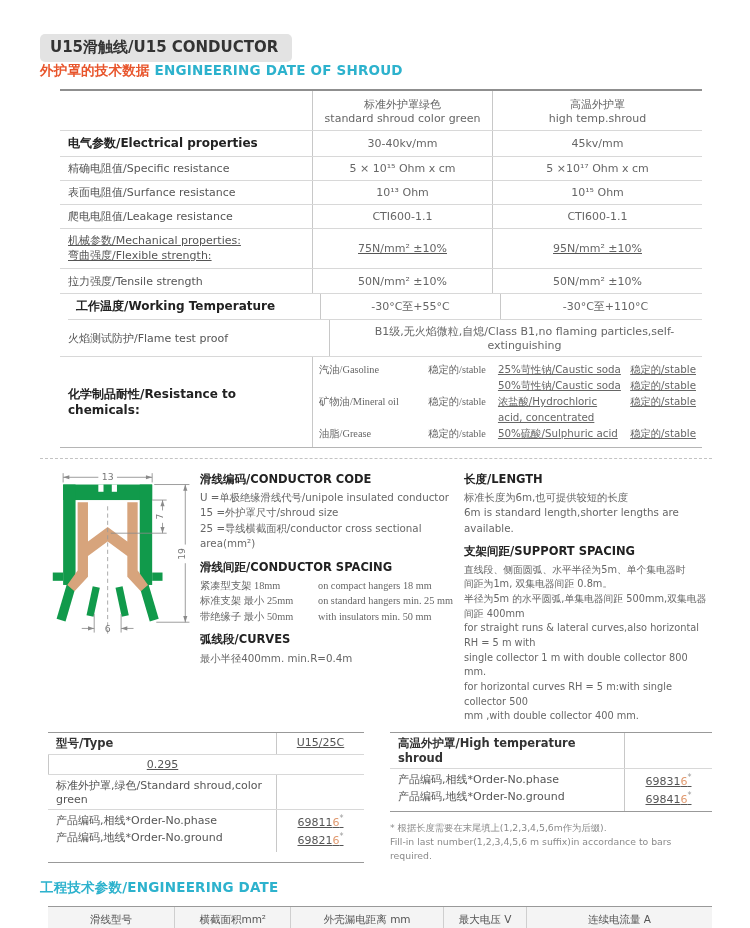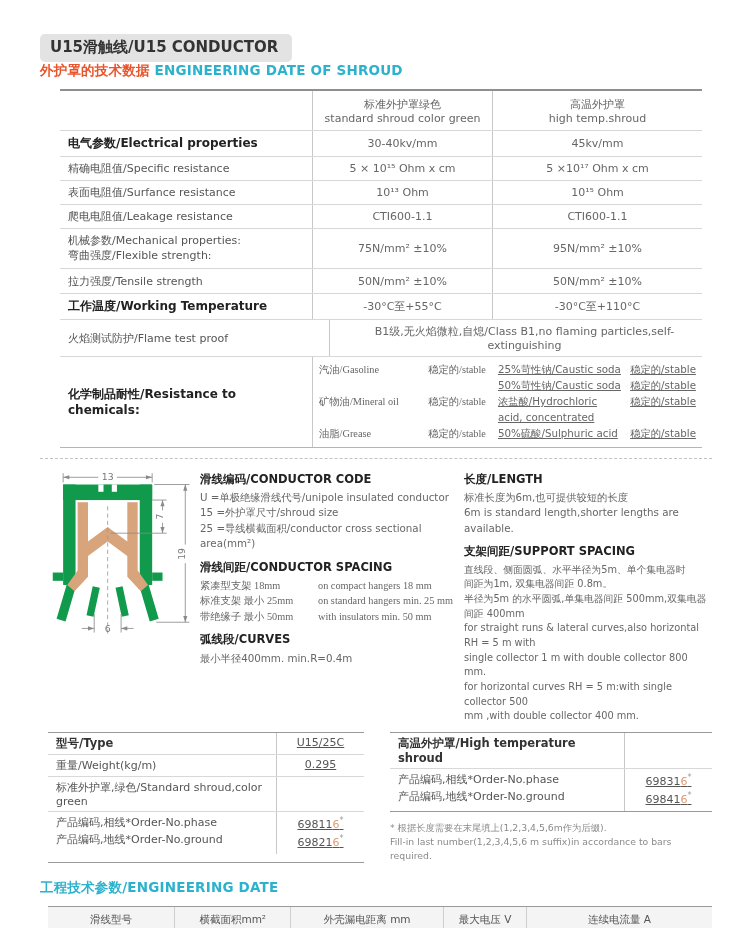--- a/index.html
+++ b/index.html
@@ -112,34 +112,34 @@
     <div class="st-row" style="min-height:21px;">
       <div class="lbl">表面电阻值/Surfance resistance</div>
       <div class="val">10¹³ Ohm</div>
       <div class="val">10¹⁵ Ohm</div>
     </div>
     <div class="st-row" style="min-height:21px;">
       <div class="lbl">爬电电阻值/Leakage resistance</div>
       <div class="val">CTI600-1.1</div>
       <div class="val">CTI600-1.1</div>
     </div>
-    <div class="st-row st-mech" style="min-height:40px;">
+    <div class="st-row st-mech" style="min-height:40px;text-decoration:underline;">
       <div class="lbl">
         <span class="lbl bold" style="padding:0;">机械参数/Mechanical properties:</span>
         <span>弯曲强度/Flexible strength:</span>
       </div>
       <div class="val">75N/mm² ±10%</div>
       <div class="val">95N/mm² ±10%</div>
     </div>
     <div class="st-row" style="min-height:25px;">
       <div class="lbl">拉力强度/Tensile strength</div>
       <div class="val">50N/mm² ±10%</div>
       <div class="val">50N/mm² ±10%</div>
     </div>
-    <div class="st-row" style="min-height:25px;">
+    <div class="st-row" style="min-height:25px;margin-left:8px;">
       <div class="lbl bold">工作温度/Working Temperature</div>
       <div class="val">-30°C至+55°C</div>
       <div class="val">-30°C至+110°C</div>
     </div>
     <div class="st-row span2" style="min-height:27px;gap:17px;">
       <div class="lbl">火焰测试防护/Flame test proof</div>
       <div class="val">B1级,无火焰微粒,自熄/Class B1,no flaming particles,self-extinguishing</div>
     </div>
     <div class="st-row span2" style="min-height:76px;">
       <div class="lbl bold">化学制品耐性/Resistance to chemicals:</div>
@@ -289,21 +289,20 @@
   </div>
 
   
   <div class="small-tables">
     <div class="s-table left">
       <div class="s-row">
         <div class="sl strong">型号/Type</div>
         <div class="sv">U15/25C</div>
       </div>
       <div class="s-row">
-        <div class="sl">重量/Weight(kg/m)</div>
         <div class="sv">0.295</div>
       </div>
       <div class="s-row">
         <div class="sl">标准外护罩,绿色/Standard shroud,color green</div>
         <div class="sv"></div>
       </div>
       <div class="s-row order-lines">
         <div class="sl">
           <div class="ol">产品编码,相线*Order-No.phase</div>
           <div class="ol">产品编码,地线*Order-No.ground</div>

